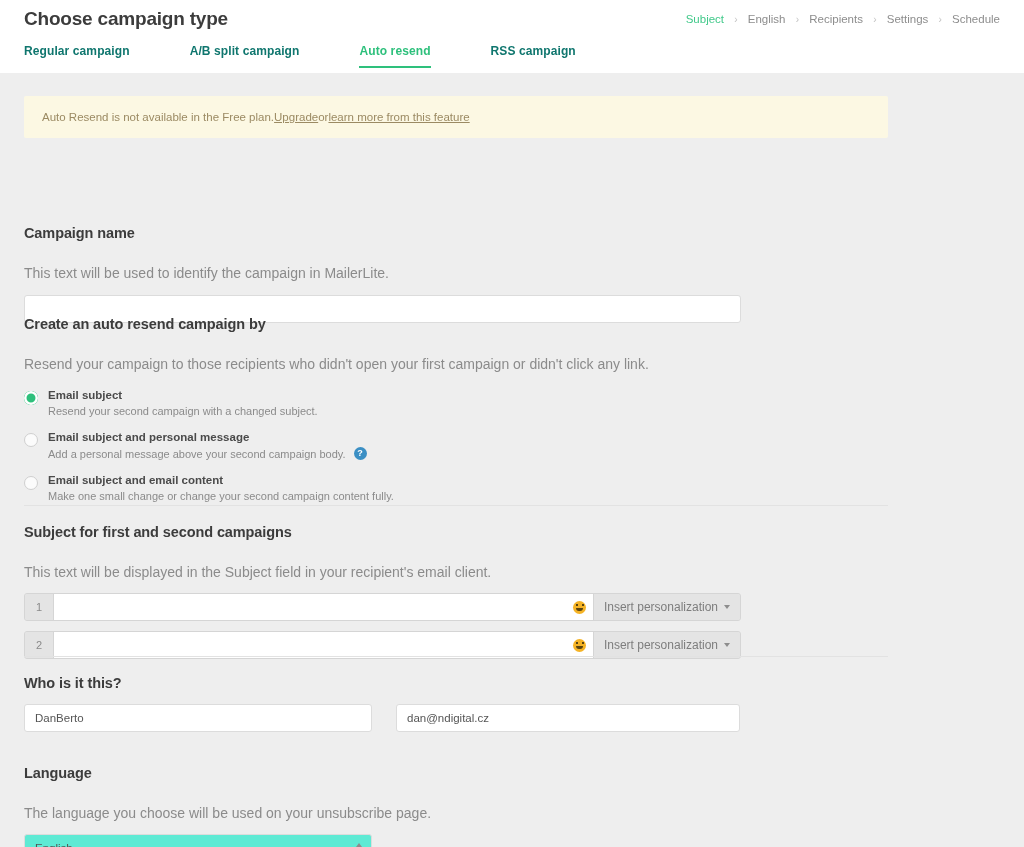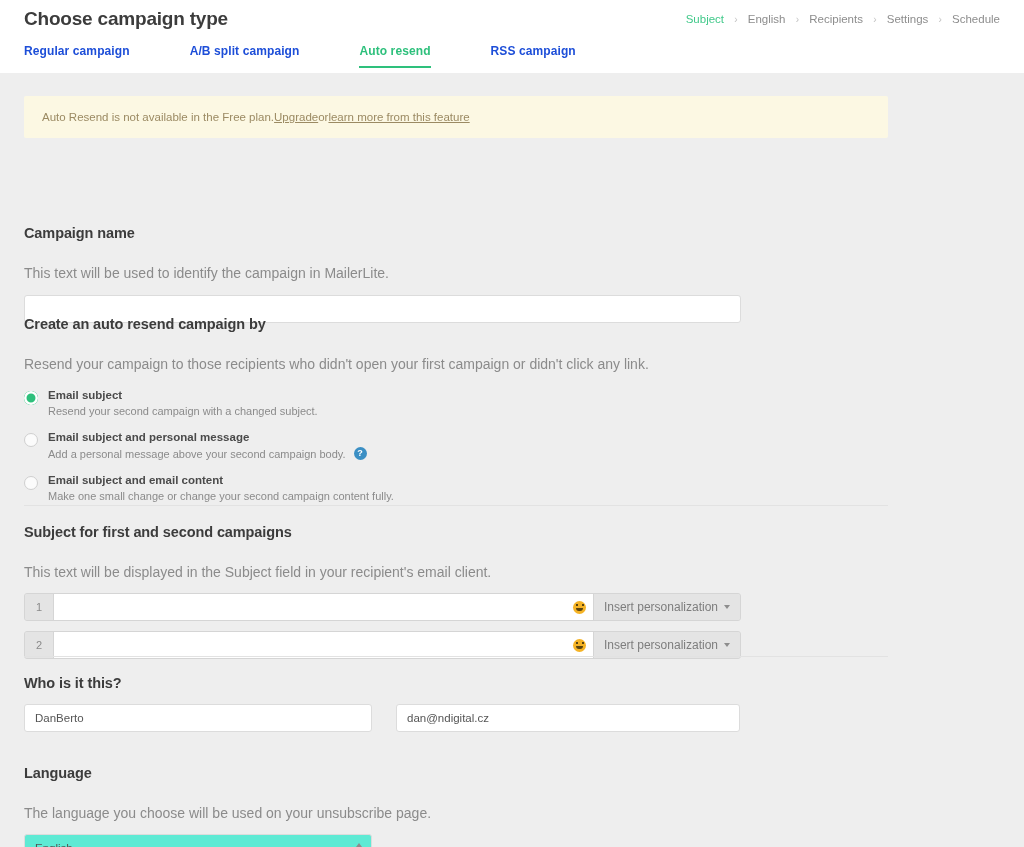--- a/index.html
+++ b/index.html
@@ -47,21 +47,21 @@
 
   .tabs {
     position: absolute;
     left: 24px;
     top: 44px;
     display: flex;
   }
   .tab {
     font-size: 12px;
     font-weight: bold;
-    color: #1d4ed8;
+    color: #0f766e;
     padding: 0 0 10px 0;
     margin-right: 60px;
     position: relative;
     white-space: nowrap;
     letter-spacing: 0.1px;
   }
   .tab:last-child { margin-right: 0; }
   .tab.active { color: #2ec07c; }
   .tab.active::after {
     content: "";

